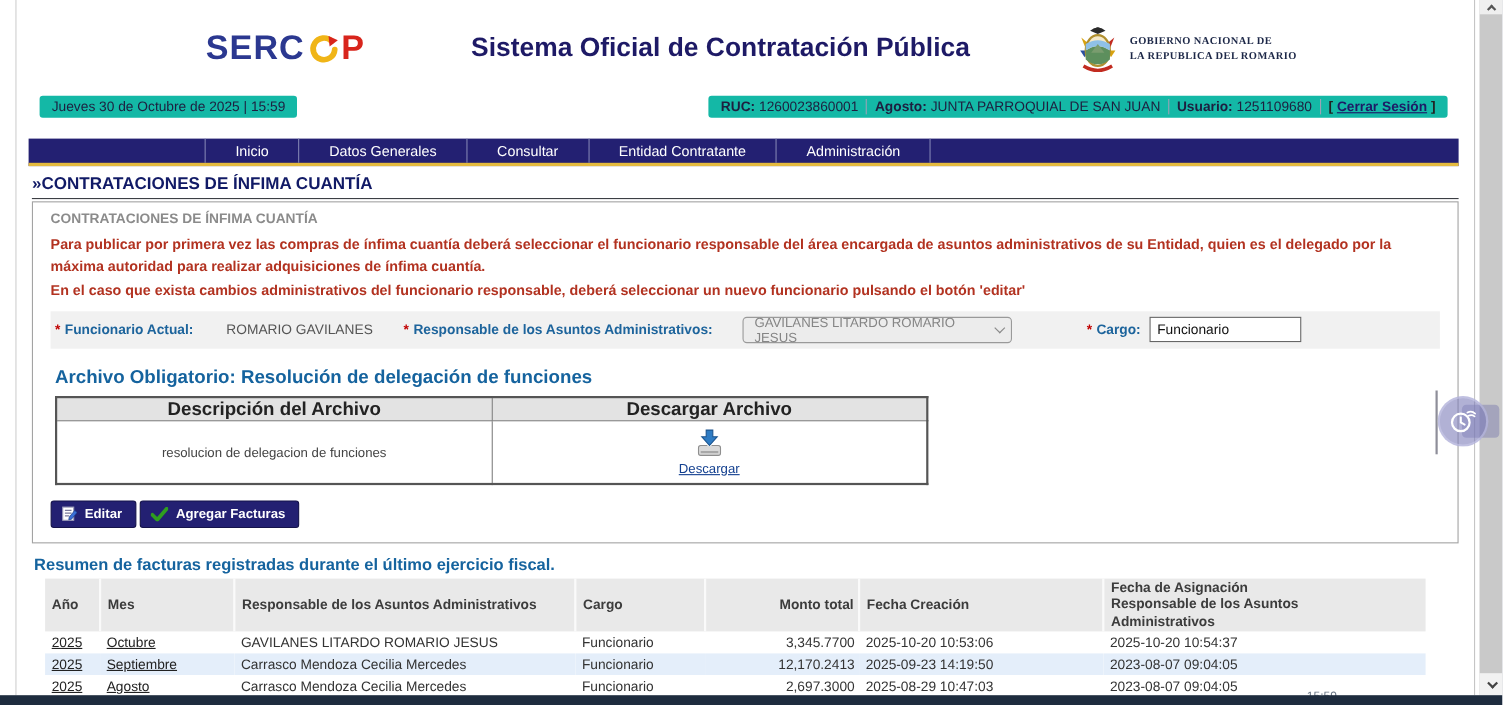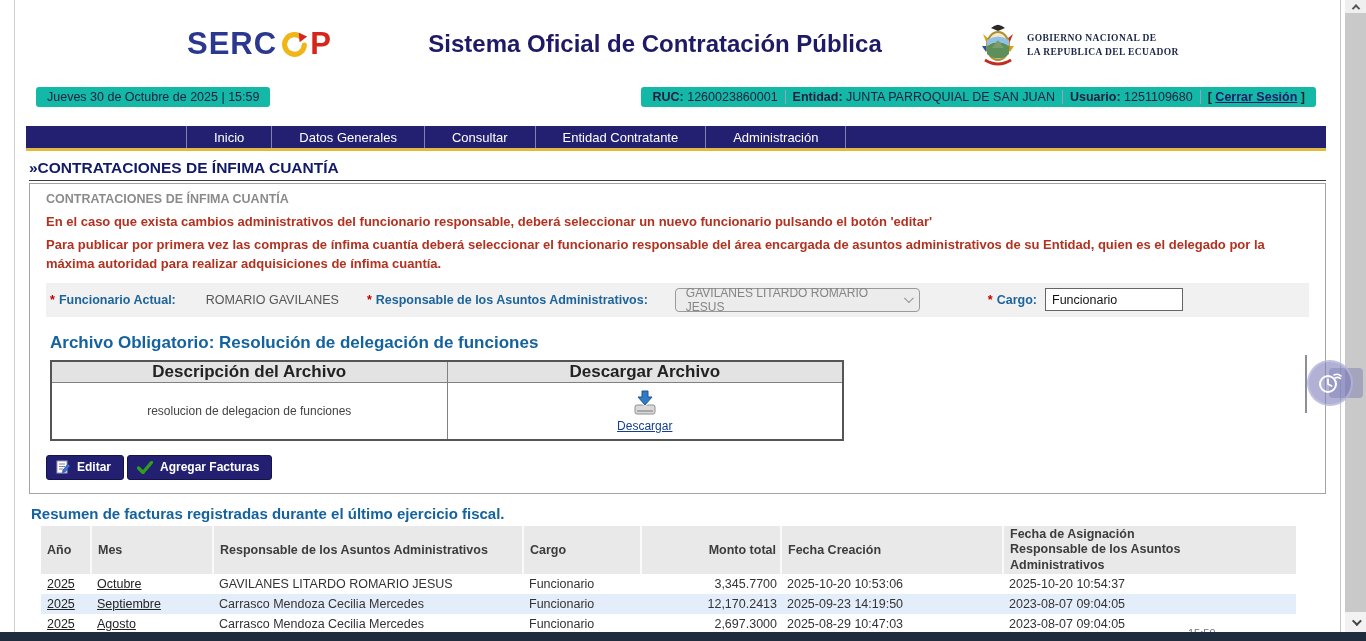--- a/index.html
+++ b/index.html
@@ -133,32 +133,32 @@
           <path d="M 5 24 L 12 24 L 9 30 Z" fill="#2a4fa0"></path>
           <path d="M 37 24 L 30 24 L 33 30 Z" fill="#d8a20f"></path>
           <ellipse cx="21" cy="24" rx="11" ry="14" fill="#f5e9c8" stroke="#b08f2e" stroke-width="2"></ellipse>
           <path d="M 10 24 q 11 -8 22 0 l 0 8 q -11 9 -22 0 Z" fill="#5d8f5d"></path>
           <path d="M 10 18 q 11 -7 22 0 l 0 6 q -11 -8 -22 0 Z" fill="#8fc1e8"></path>
           <path d="M 15 26 l 6 -8 6 8 Z" fill="#7a9c6f"></path>
           <path d="M 8 38 Q 21 46 34 38" fill="none" stroke="#c22b20" stroke-width="3"></path>
         </svg>
         <div class="gov-text">
           <div>GOBIERNO NACIONAL DE</div>
-          <div>LA REPUBLICA DEL ECUADOR</div>
+          <div>LA REPUBLICA DEL ROMARIO</div>
         </div>
       </div>
     </div>
 
     <div class="session-bar">
       <div class="badge badge-left">Jueves 30 de Octubre de 2025 | 15:59</div>
       <div class="badge badge-right">
         <span><b>RUC:</b>
           <span>1260023860001</span></span>
         <span class="vsep"></span>
-        <span><b>Entidad:</b>
+        <span><b>Agosto:</b>
           <span>JUNTA PARROQUIAL DE SAN JUAN</span></span>
         <span class="vsep"></span>
         <span><b>Usuario:</b>
           <span>1251109680</span></span>
         <span class="vsep"></span>
         <span><span class="bracket">[</span>
           <a class="logout-link">Cerrar Sesión</a>
           <span class="bracket">]</span></span>
       </div>
     </div>
@@ -168,22 +168,22 @@
       <div class="nav-item">Datos Generales</div>
       <div class="nav-item">Consultar</div>
       <div class="nav-item">Entidad Contratante</div>
       <div class="nav-item">Administración</div>
     </div>
 
     <div class="page-title">»CONTRATACIONES DE ÍNFIMA CUANTÍA</div>
 
     <div class="panel">
       <div class="panel-legend">CONTRATACIONES DE ÍNFIMA CUANTÍA</div>
+      <p class="instr">Para publicar por primera vez las compras de ínfima cuantía deberá seleccionar el funcionario responsable del área encargada de asuntos administrativos de su Entidad, quien es el delegado por la máxima autoridad para realizar adquisiciones de ínfima cuantía.</p>
       <p class="instr">En el caso que exista cambios administrativos del funcionario responsable, deberá seleccionar un nuevo funcionario pulsando el botón 'editar'</p>
-      <p class="instr">Para publicar por primera vez las compras de ínfima cuantía deberá seleccionar el funcionario responsable del área encargada de asuntos administrativos de su Entidad, quien es el delegado por la máxima autoridad para realizar adquisiciones de ínfima cuantía.</p>
 
       <div class="form-strip">
         <span class="req">*</span>
         <span class="flabel">Funcionario Actual:</span>
         <span class="fvalue">ROMARIO GAVILANES</span>
         <span class="req ml28">*</span>
         <span class="flabel">Responsable de los Asuntos Administrativos:</span>
         <div class="fake-select">
           <span>GAVILANES LITARDO ROMARIO JESUS</span>
           <span class="sel-chevron"></span>

